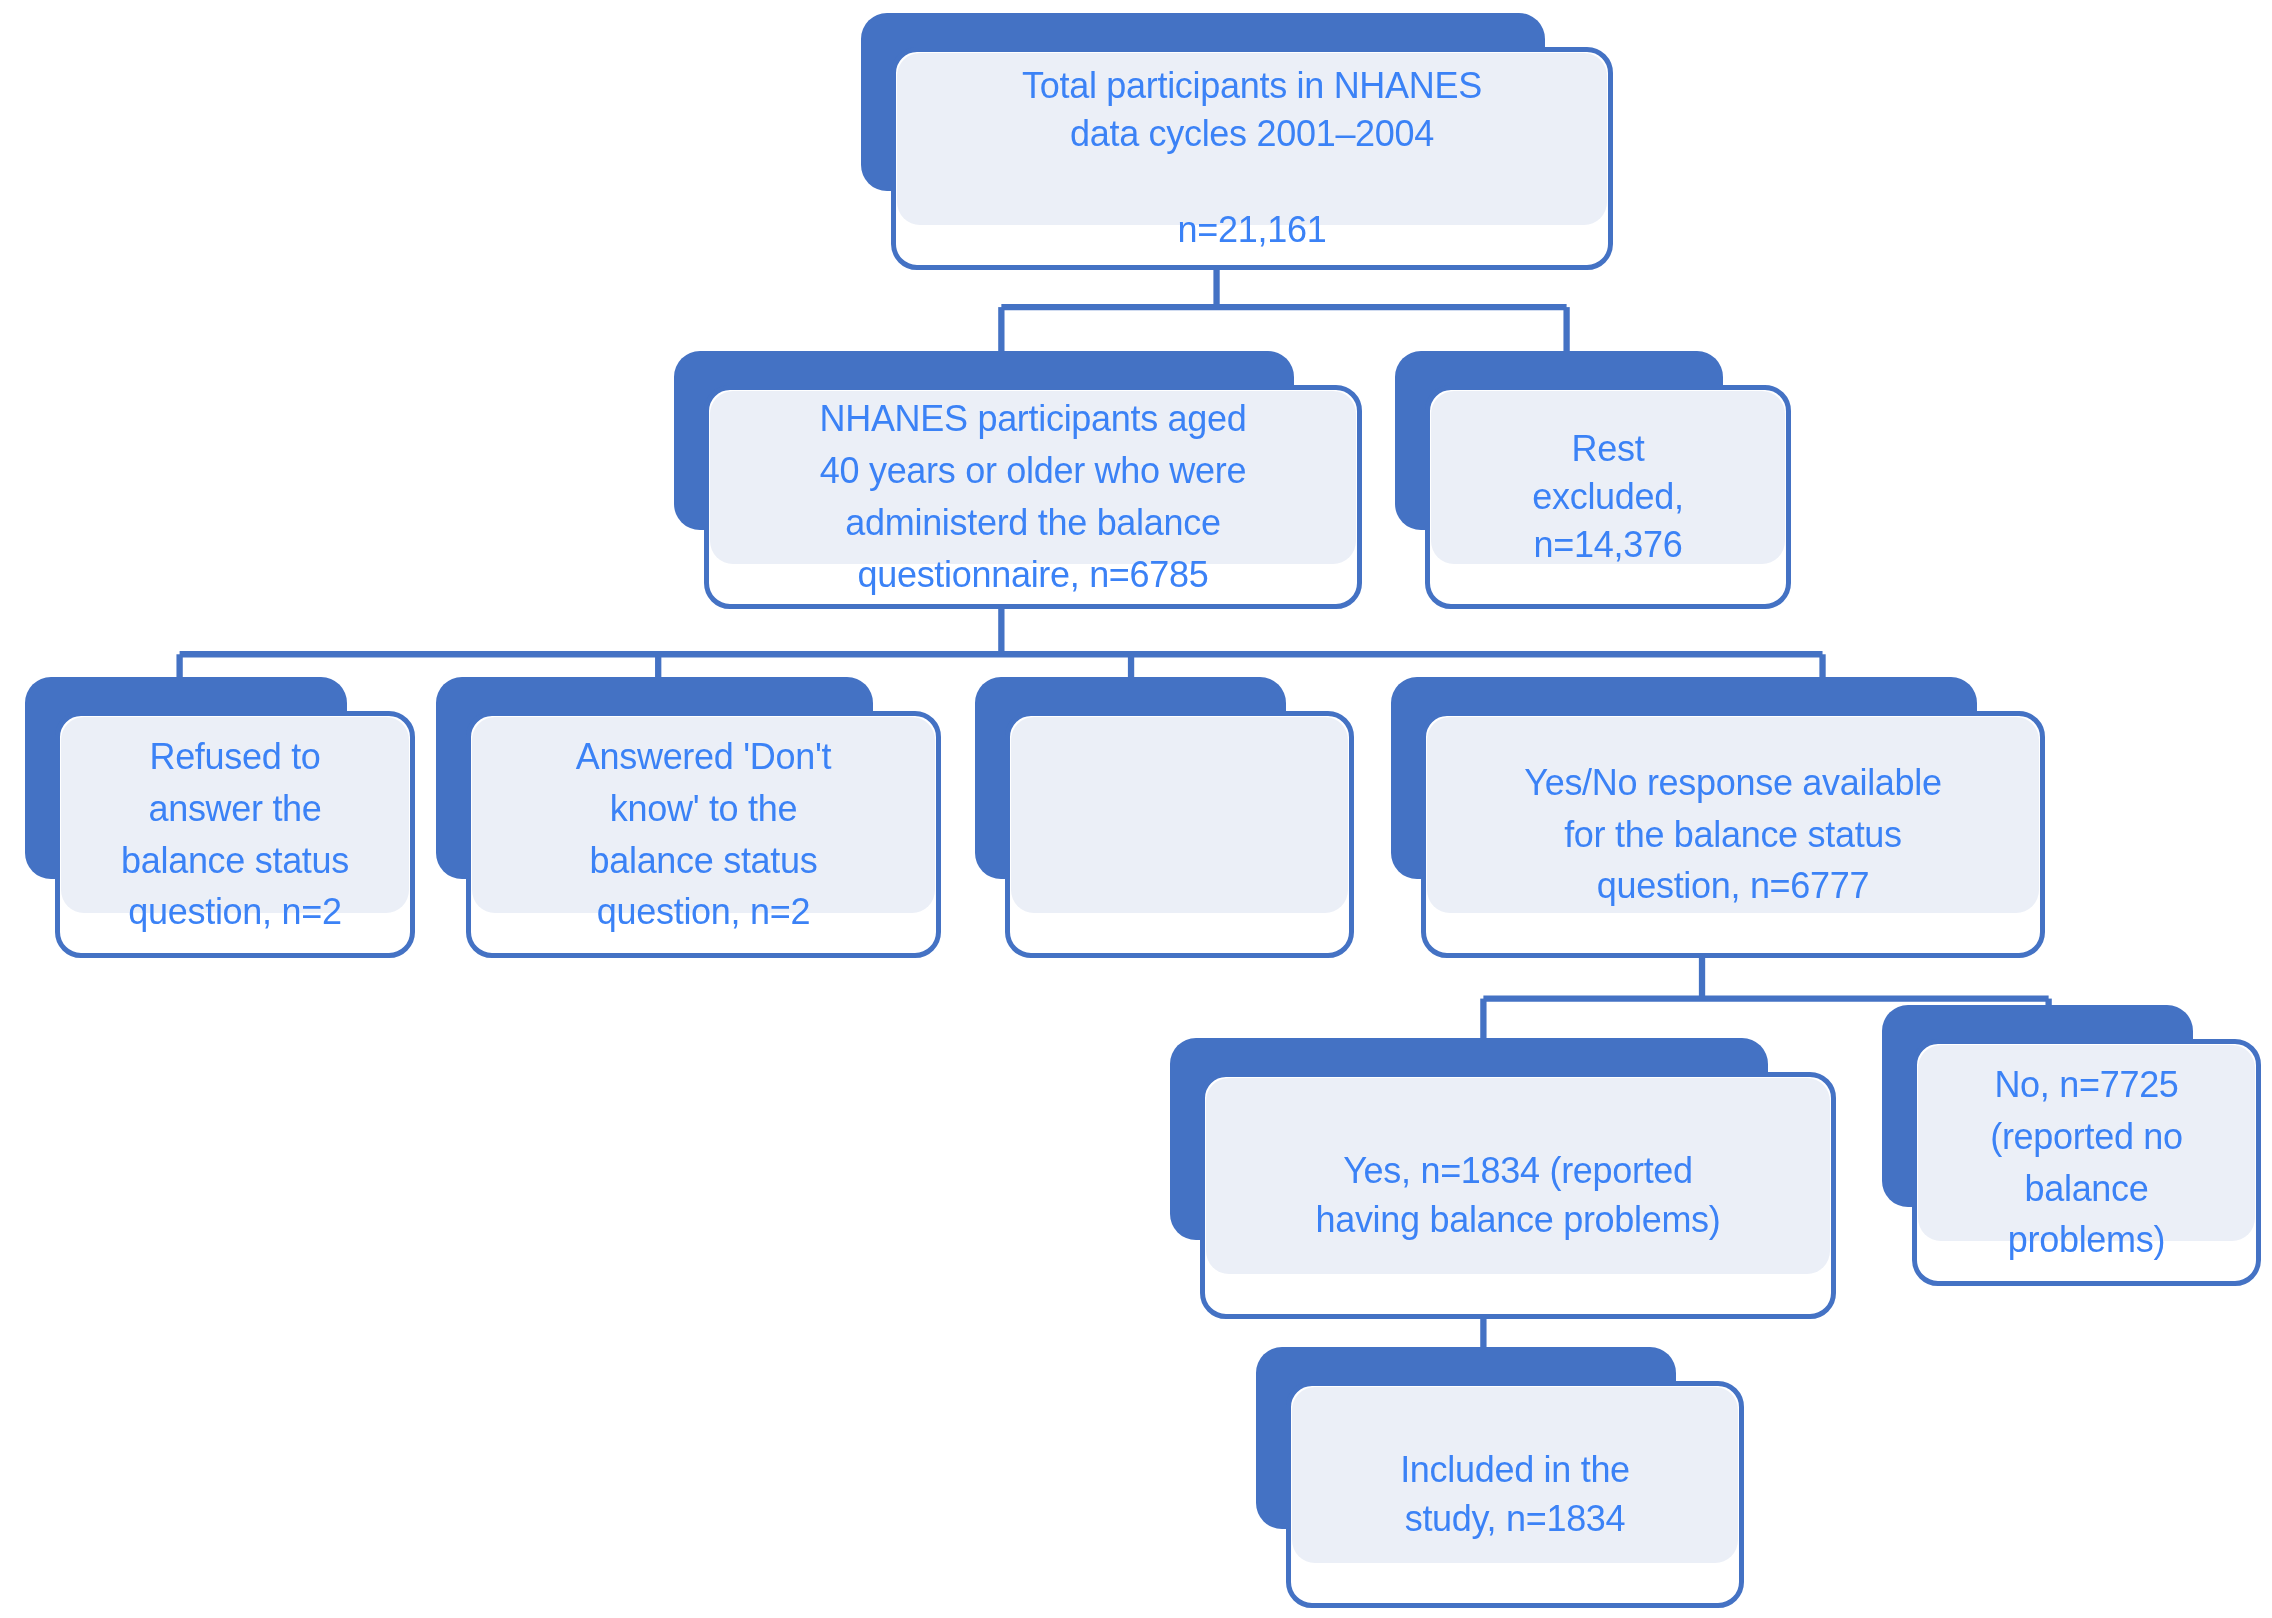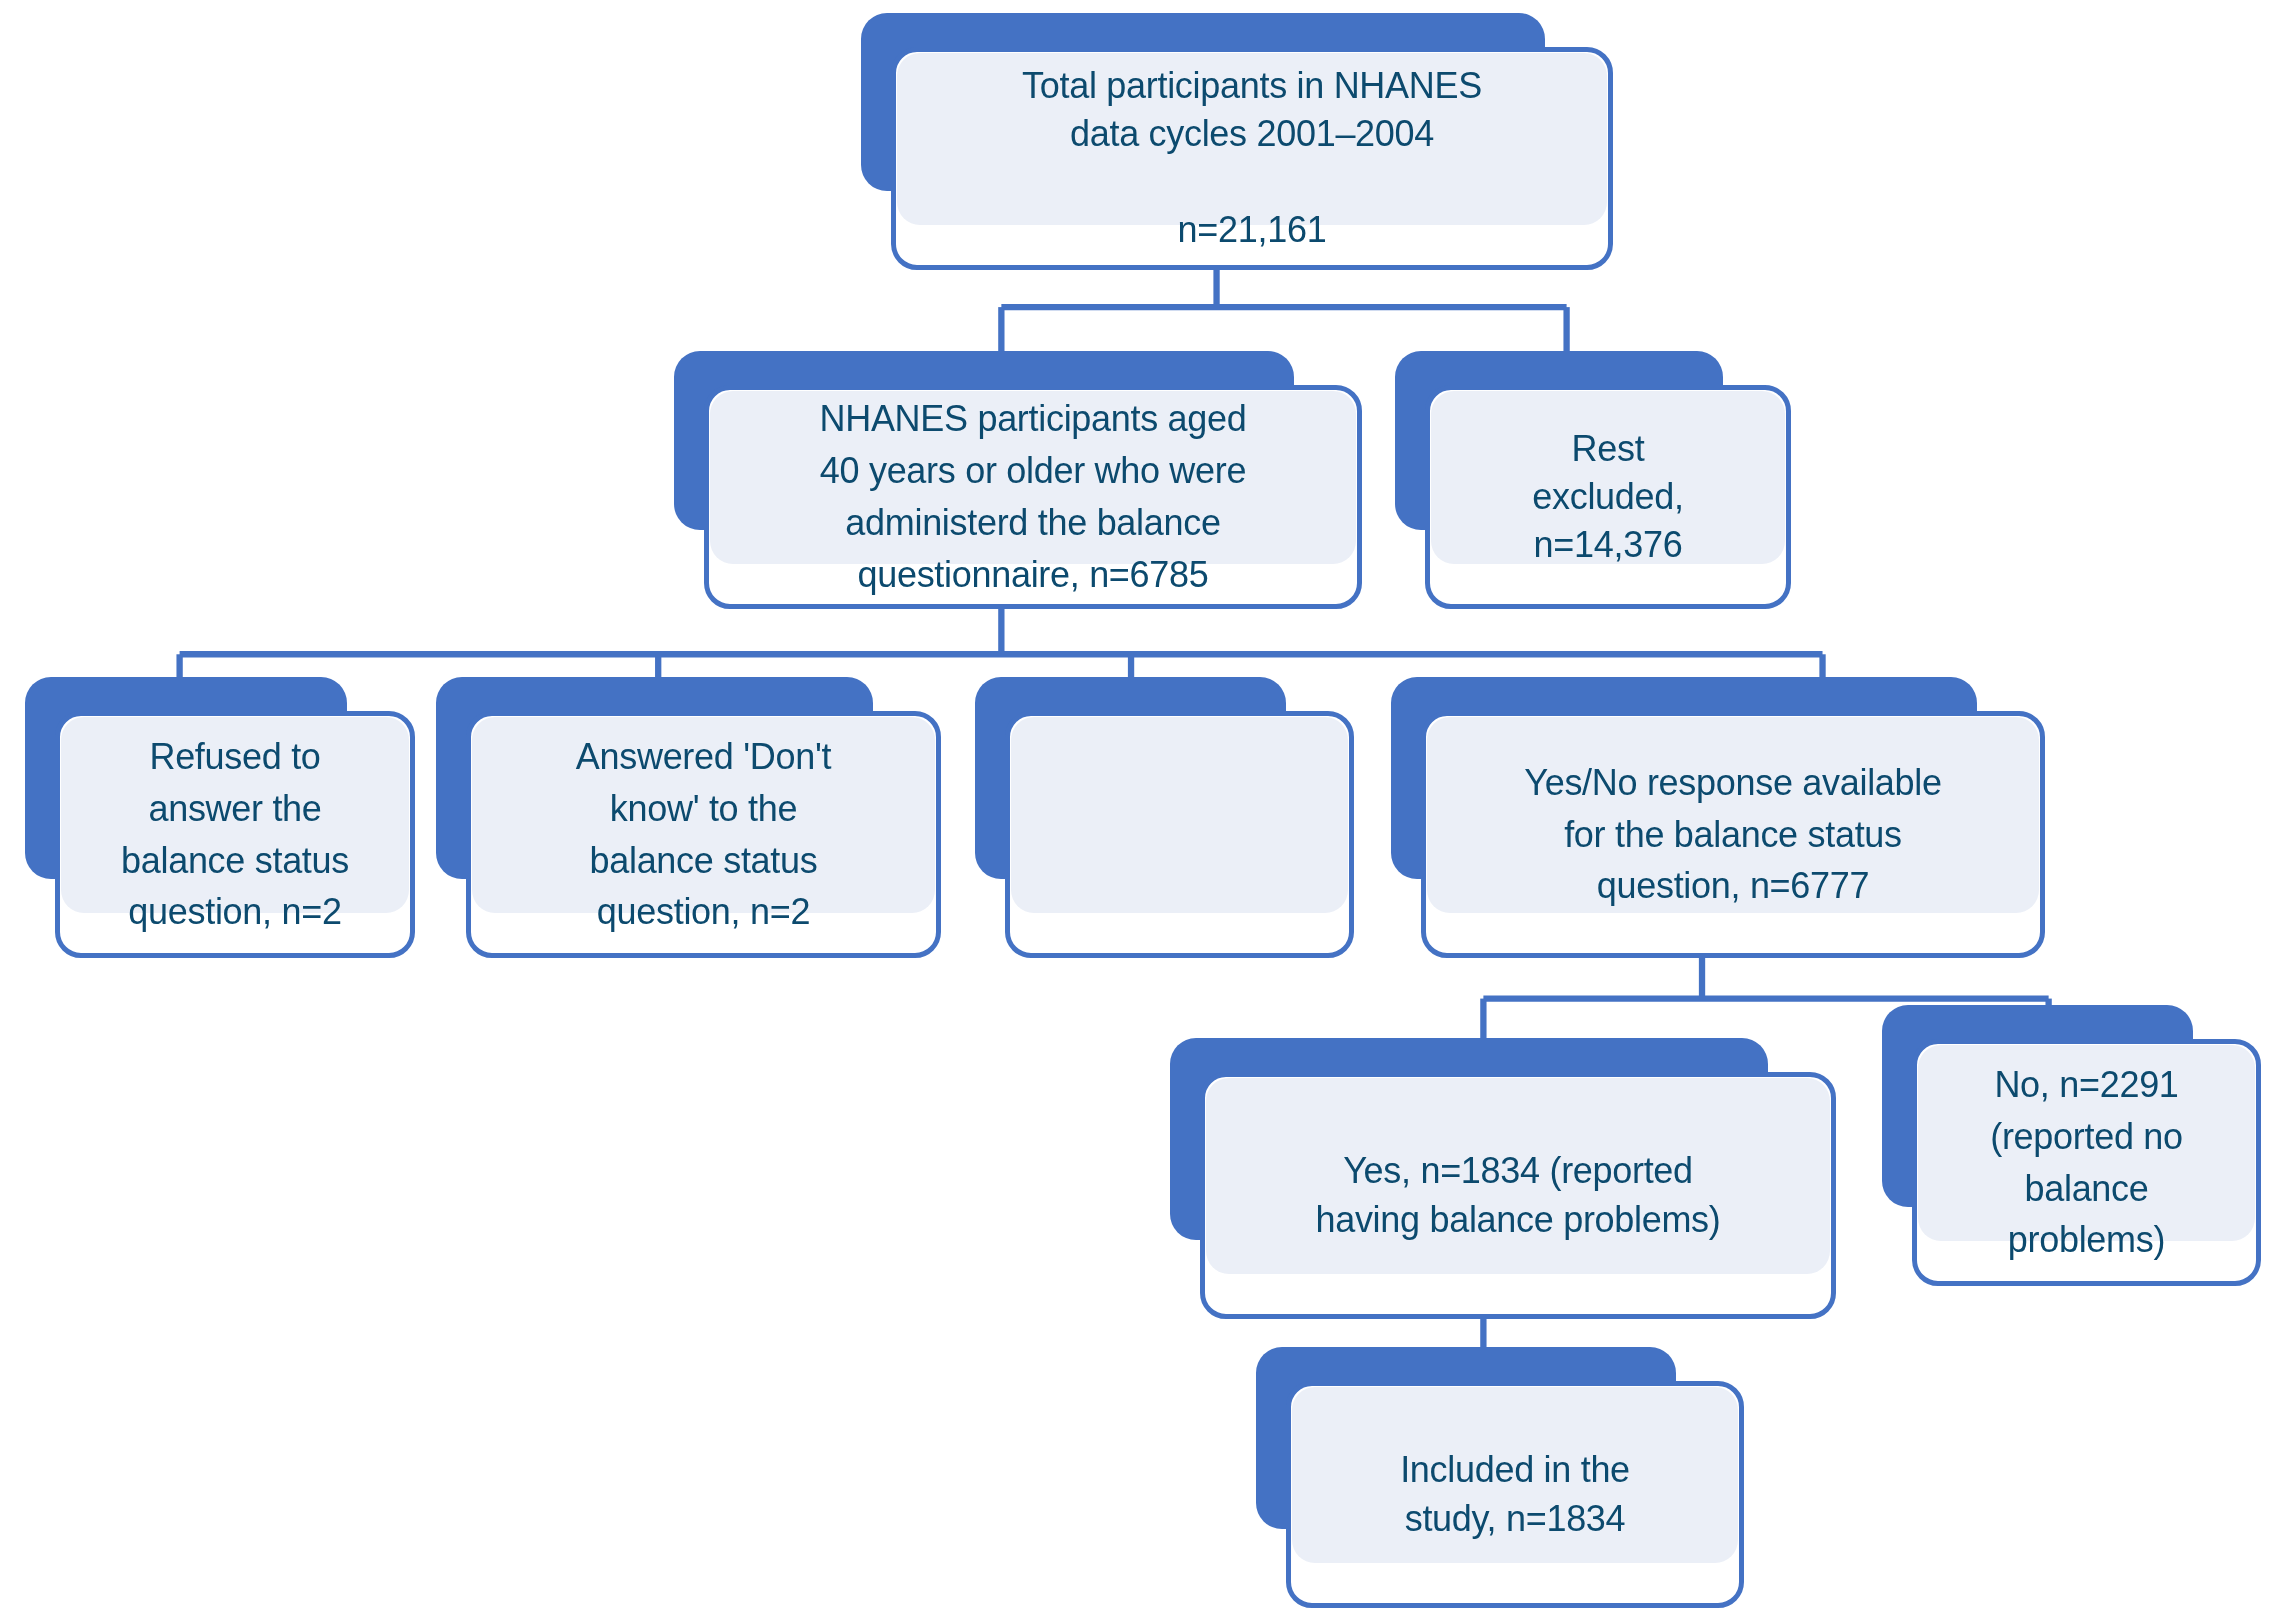--- a/index.html
+++ b/index.html
@@ -65,21 +65,21 @@
   .node .label {
     position: absolute;
     left: 30px;
     top: 34px;
     right: 0;
     bottom: 0;
     display: flex;
     align-items: center;
     justify-content: center;
     text-align: center;
-    color: #0c4a6e;
+    color: #3b82f6;
     font-size: 36px;
     line-height: 1.34;
     padding: 0 15px;
     box-sizing: border-box;
     white-space: pre-line;
     letter-spacing: -0.3px;
   }
   .node.tall-label .label { line-height: 1.44; }
 </style>
 </head>
@@ -180,21 +180,21 @@
     <div class="outline-rect"></div>
     <div class="fill-rect"></div>
     <div class="label">Yes, n=1834 (reported
 having balance problems)</div>
   </div>
 
   <div class="node tall-label" style="left:1882px; top:1005px; width:379px; height:281px;">
     <div class="shadow-rect"></div>
     <div class="outline-rect"></div>
     <div class="fill-rect"></div>
-    <div class="label">No, n=2291
+    <div class="label">No, n=7725
 (reported no
 balance
 problems)</div>
   </div>
 
   <div class="node" style="left:1256px; top:1347px; width:488px; height:261px;">
     <div class="shadow-rect"></div>
     <div class="outline-rect"></div>
     <div class="fill-rect"></div>
     <div class="label">Included in the

